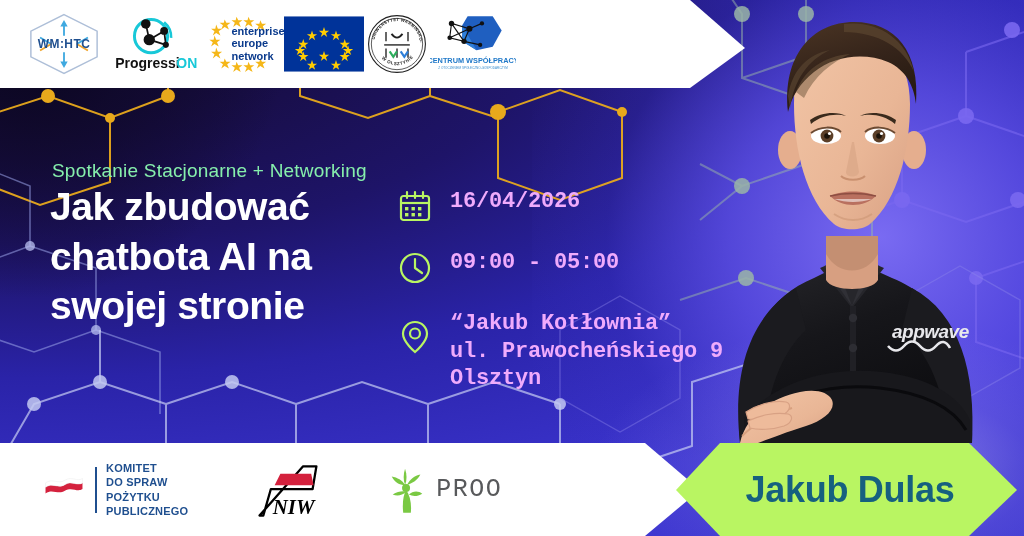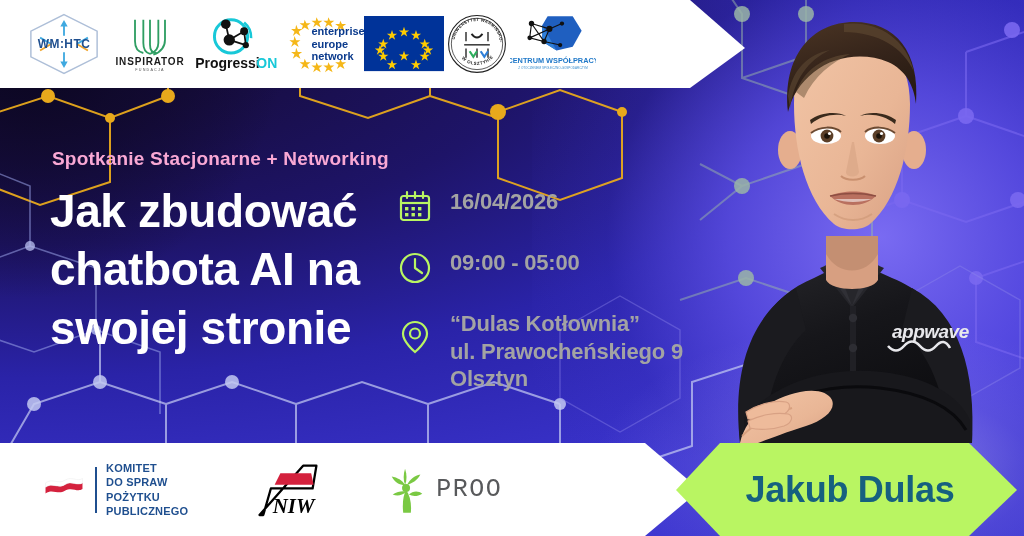--- a/index.html
+++ b/index.html
@@ -63,21 +63,20 @@
     background: #ffffff;
     clip-path: polygon(0 0, 690px 0, 745px 48px, 690px 88px, 0 88px);
     display: flex;
     align-items: center;
     gap: 0px;
     padding-left: 18px;
     box-sizing: border-box;
   }
   .logo-slot {
     display: flex;
-    align-items: center;
     justify-content: center;
     height: 74px;
   }
 
   
   .wmhtc { width: 92px; }
   .inspirator { width: 80px; }
   .progression { width: 96px; }
   .een { width: 78px; }
   .euflag { width: 80px; }
@@ -88,45 +87,46 @@
   .content {
     position: absolute;
     left: 0;
     top: 88px;
     width: 700px;
     height: 355px;
   }
   .subtitle {
     position: absolute;
     left: 52px;
-    top: 60px;
+    top: 72px;
     font-size: 19px;
-    color: #f9a8d4;
+    color: #86efac;
     letter-spacing: .2px;
-    font-weight: 700;
+    font-weight: 400;
     white-space: nowrap;
   }
   .title {
     position: absolute;
     left: 50px;
     top: 94px;
     width: 345px;
     color: #ffffff;
-    font-size: 46px;
+    font-size: 39px;
     font-weight: 800;
     line-height: 1.27;
     letter-spacing: -0.4px;
   }
 
   .details {
     position: absolute;
     left: 398px;
     top: 100px;
     width: 300px;
-    color: #a3a3a3;
+    color: #f0abfc;
+    font-family: Liberation Mono, monospace;
   }
   .detail-row {
     display: flex;
     align-items: flex-start;
     gap: 18px;
     margin-bottom: 25px;
   }
   .detail-row .ico {
     flex: 0 0 auto;
     width: 34px;
@@ -334,33 +334,20 @@
         <g stroke="#f0a52c" stroke-width="2">
           <path d="M24 44 L36 37"></path>
             <path d="M76 44 L64 37"></path>
         </g>
         <polygon points="50,11 54,18 46,18" fill="#3fa9e0"></polygon>
         <polygon points="50,63 54,56 46,56" fill="#3fa9e0"></polygon>
         <text x="50" y="41" text-anchor="middle" font-family="'Liberation Sans',sans-serif" font-size="13" font-weight="700" fill="#1f4f8f" letter-spacing="0.5">WM:HTC</text>
       </svg>
     </div>
 
-    <div class="logo-slot">
-      <svg class="inspirator" viewBox="0 0 96 74">
-        <g fill="none" stroke="#2f9e63" stroke-width="2.2">
-          <path d="M30 8 L30 34 Q30 46 40 48"></path>
-          <path d="M40 8 L40 36 Q40 47 48 49"></path>
-          <path d="M48 8 L48 38 Q48 48 56 48"></path>
-          <path d="M58 8 L58 36 Q58 46 48 49"></path>
-          <path d="M66 8 L66 32 Q66 45 52 50"></path>
-        </g>
-        <text x="48" y="63" text-anchor="middle" font-family="'Liberation Sans',sans-serif" font-size="12" font-weight="700" fill="#1b1b1b" letter-spacing="1">INSPIRATOR</text>
-        <text x="48" y="70" text-anchor="middle" font-family="'Liberation Sans',sans-serif" font-size="4.5" fill="#555" letter-spacing="1.4">FUNDACJA</text>
-      </svg>
-    </div>
 
     <div class="logo-slot">
       <svg class="progression" viewBox="0 0 110 74">
         <circle cx="47" cy="28" r="19" fill="none" stroke="#18c8d8" stroke-width="3.4"></circle>
         <path d="M62 12 A22 22 0 0 1 70 30" fill="none" stroke="#18c8d8" stroke-width="3"></path>
         <g stroke="#111" stroke-width="2" fill="none">
           <path d="M45 32 L41 14"></path>
             <path d="M45 32 L62 22"></path>
           <path d="M45 32 L64 38"></path>
             <path d="M62 22 L64 38"></path>
@@ -599,21 +586,21 @@
       </div>
 
       <div class="detail-row loc">
         <span class="ico">
           <svg viewBox="0 0 34 34">
             <path d="M17 2 C10.4 2 5 7.3 5 13.8 C5 22 17 32 17 32 C17 32 29 22 29 13.8 C29 7.3 23.6 2 17 2 Z" fill="none" stroke="#b9f562" stroke-width="2.2"></path>
             <circle cx="17" cy="13.5" r="5" fill="none" stroke="#b9f562" stroke-width="2.2"></circle>
           </svg>
         </span>
         <span class="detail-text">
-          <span class="ln">“Dulas Kotłownia”</span>
+          <span class="ln">“Jakub Kotłownia”</span>
           <span class="ln">ul. Prawocheńskiego 9</span>
           <span class="ln">Olsztyn</span>
         </span>
       </div>
 
     </div>
   </div>
 
   <div class="footer">
 

